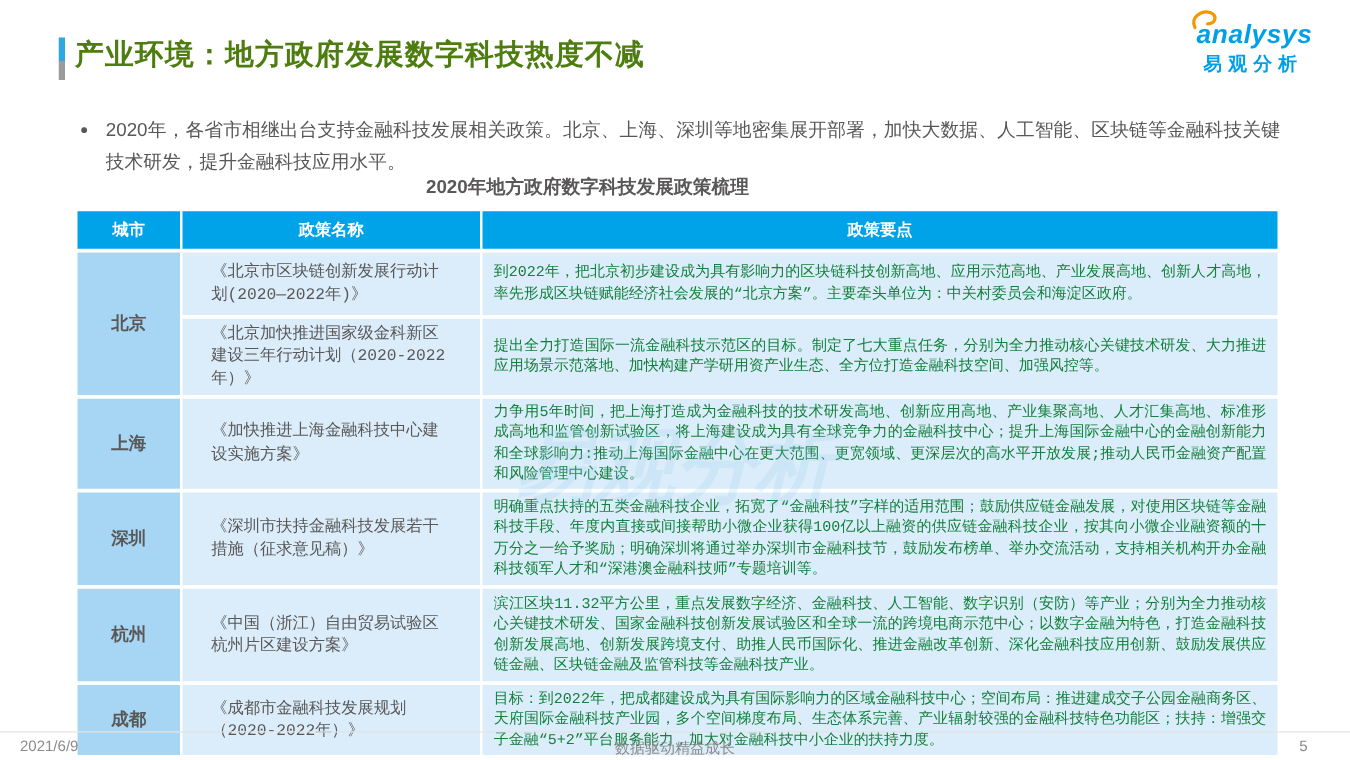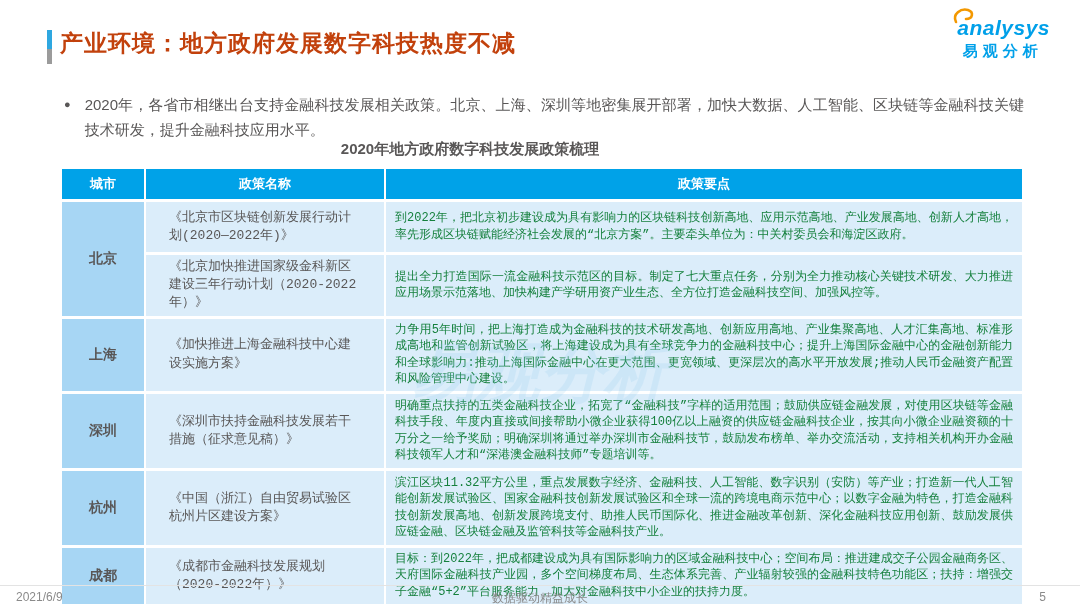--- a/index.html
+++ b/index.html
@@ -12,21 +12,21 @@
   }
 
   
   .accent-bar {
     position: absolute; left: 47px; top: 30px;
     width: 5px; height: 34px;
     background: linear-gradient(180deg, #2EA7E0 0%, #2EA7E0 55%, #9B9B9B 55%, #9B9B9B 100%);
   }
   .page-title {
     position: absolute; left: 60px; top: 28px;
-    font-size: 23px; font-weight: bold; color: #c2410c;
+    font-size: 23px; font-weight: bold; color: #4d7c0f;
     letter-spacing: 1px; white-space: nowrap;
   }
   .logo {
     position: absolute; right: 30px; top: 16px; text-align: center;
   }
   .logo-top { position: relative; display: inline-block; }
   .logo-swirl {
     position: absolute; left: -6px; top: -10px; width: 26px; height: 20px;
   }
   .logo-wordmark {
@@ -154,21 +154,21 @@
       <td class="points-cell">力争用5年时间，把上海打造成为金融科技的技术研发高地、创新应用高地、产业集聚高地、人才汇集高地、标准形成高地和监管创新试验区，将上海建设成为具有全球竞争力的金融科技中心；提升上海国际金融中心的金融创新能力和全球影响力:推动上海国际金融中心在更大范围、更宽领域、更深层次的高水平开放发展;推动人民币金融资产配置和风险管理中心建设。</td>
     </tr>
     <tr style="height:74px;">
       <td class="city-cell">深圳</td>
       <td class="policy-cell">《深圳市扶持金融科技发展若干措施（征求意见稿）》</td>
       <td class="points-cell">明确重点扶持的五类金融科技企业，拓宽了“金融科技”字样的适用范围；鼓励供应链金融发展，对使用区块链等金融科技手段、年度内直接或间接帮助小微企业获得100亿以上融资的供应链金融科技企业，按其向小微企业融资额的十万分之一给予奖励；明确深圳将通过举办深圳市金融科技节，鼓励发布榜单、举办交流活动，支持相关机构开办金融科技领军人才和“深港澳金融科技师”专题培训等。</td>
     </tr>
     <tr style="height:74px;">
       <td class="city-cell">杭州</td>
       <td class="policy-cell">《中国（浙江）自由贸易试验区杭州片区建设方案》</td>
-      <td class="points-cell">滨江区块11.32平方公里，重点发展数字经济、金融科技、人工智能、数字识别（安防）等产业；打造新一代人工智能创新发展试验区、国家金融科技创新发展试验区和全球一流的跨境电商示范中心；以数字金融为特色，打造金融科技创新发展高地、创新发展跨境支付、助推人民币国际化、推进金融改革创新、深化金融科技应用创新、鼓励发展供应链金融、区块链金融及监管科技等金融科技产业。</td>
+      <td class="points-cell">滨江区块11.32平方公里，重点发展数字经济、金融科技、人工智能、数字识别（安防）等产业；分别为全力推动核心关键技术研发、国家金融科技创新发展试验区和全球一流的跨境电商示范中心；以数字金融为特色，打造金融科技创新发展高地、创新发展跨境支付、助推人民币国际化、推进金融改革创新、深化金融科技应用创新、鼓励发展供应链金融、区块链金融及监管科技等金融科技产业。</td>
     </tr>
     <tr style="height:56px;">
       <td class="city-cell">成都</td>
       <td class="policy-cell">《成都市金融科技发展规划（2020-2022年）》</td>
       <td class="points-cell">目标：到2022年，把成都建设成为具有国际影响力的区域金融科技中心；空间布局：推进建成交子公园金融商务区、天府国际金融科技产业园，多个空间梯度布局、生态体系完善、产业辐射较强的金融科技特色功能区；扶持：增强交子金融“5+2”平台服务能力，加大对金融科技中小企业的扶持力度。</td>
     </tr>
   </tbody>
 </table>
 
 <div class="watermark">易观分析</div>

